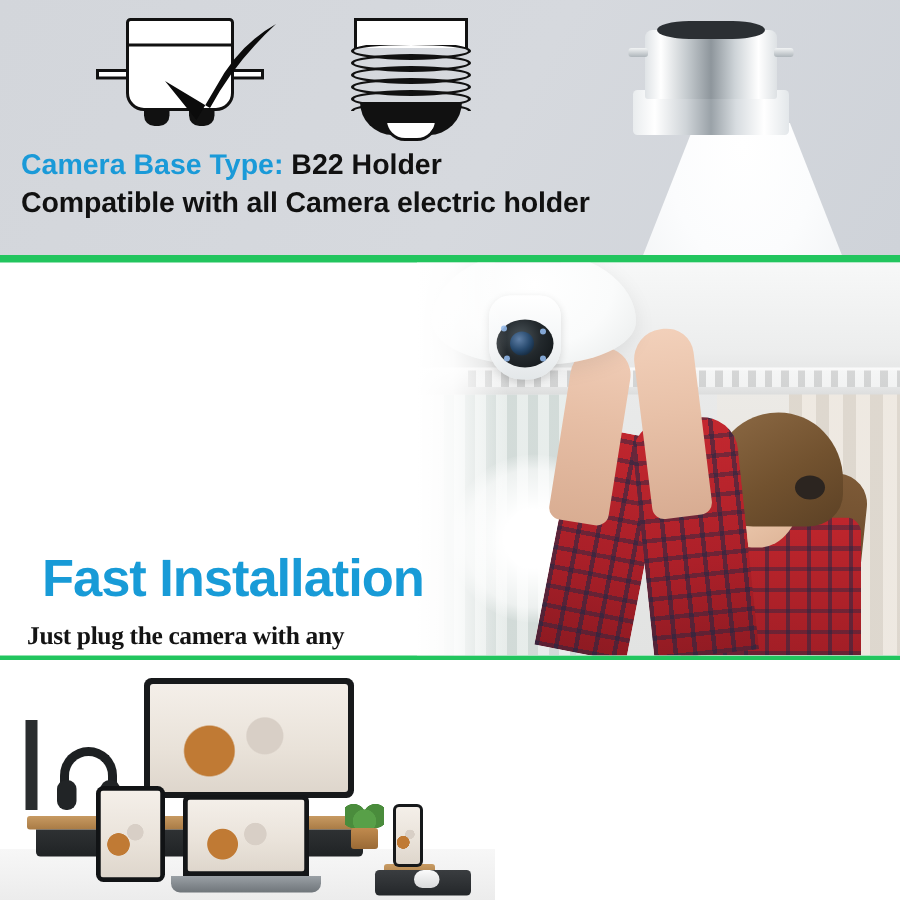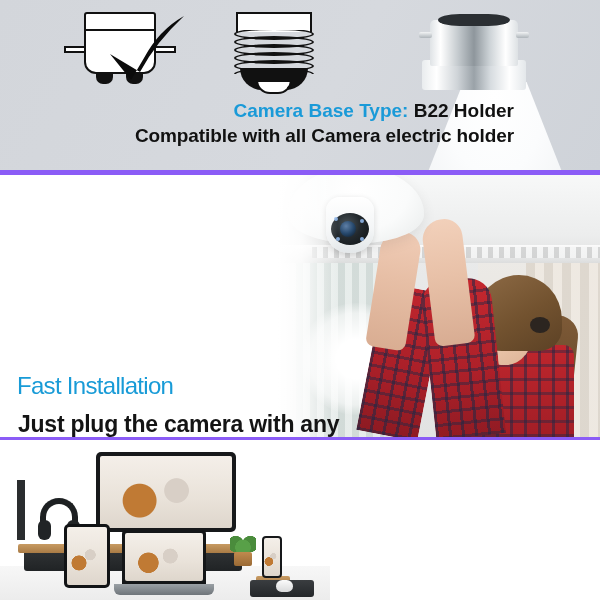--- a/index.html
+++ b/index.html
@@ -1,21 +1,21 @@
 <!DOCTYPE html>
 <html><head>
 <meta charset="utf-8">
 <style>
   * { box-sizing: border-box; margin: 0; padding: 0; }
   html, body {
     width: 600px; height: 600px;
     font-family: "Liberation Sans", sans-serif;
     background: #ffffff; overflow: hidden;
   }
-  .page { position: relative; width: 600px; height: 600px; background: #8b5cf6; text-align: right; }
+  .page { position: relative; width: 600px; height: 600px; background: #22c55e; }
 
   
   .sec-base {
     position: absolute; left: 0; top: 0; width: 600px; height: 170px;
     background: linear-gradient(120deg, #d3d6db 0%, #d6d9de 55%, #cfd3d9 100%);
     overflow: hidden;
   }
   .base-icons { position: absolute; left: 0; top: 2px; width: 340px; height: 92px; }
 
   
@@ -238,26 +238,26 @@
     position: absolute; left: 22px; top: 128px; width: 112px; height: 112px;
     background: radial-gradient(circle,#ffffff 25%, rgba(255,255,255,.6) 58%, rgba(255,255,255,0) 72%);
     border-radius: 50%;
   }
   .soft-left {
     position: absolute; left: 0; top: 0; width: 60px; height: 262px;
     background: linear-gradient(90deg,#ffffff 0%, rgba(255,255,255,.85) 40%, rgba(255,255,255,0) 100%);
   }
 
   .install-head {
-    position: absolute; left: 17px; top: 192px; font-size: 24px; font-weight: normal;
+    position: absolute; left: 28px; top: 192px; font-size: 35px; font-weight: bold;
     color: #189bd7; letter-spacing: -0.7px; line-height: 38px; white-space: nowrap;
   }
   .install-body {
-    position: absolute; left: 18px; top: 237px; font-size: 23px; font-weight: bold;
-    color: #141414; line-height: 24.5px; letter-spacing: -0.25px; white-space: nowrap;
+    position: absolute; left: 18px; top: 237px; font-size: 17px; font-weight: bold;
+    color: #141414; line-height: 24.5px; letter-spacing: -0.25px; white-space: nowrap; font-family: Liberation Serif, serif;
   }
 
   
   .sec-stream {
     position: absolute; left: 0; top: 440px; width: 600px; height: 160px;
     background: #ffffff; overflow: hidden;
   }
   .devices { position: absolute; left: 0; top: 0; width: 330px; height: 160px; }
   .desk {
     position: absolute; left: 0; top: 126px; width: 330px; height: 34px;

